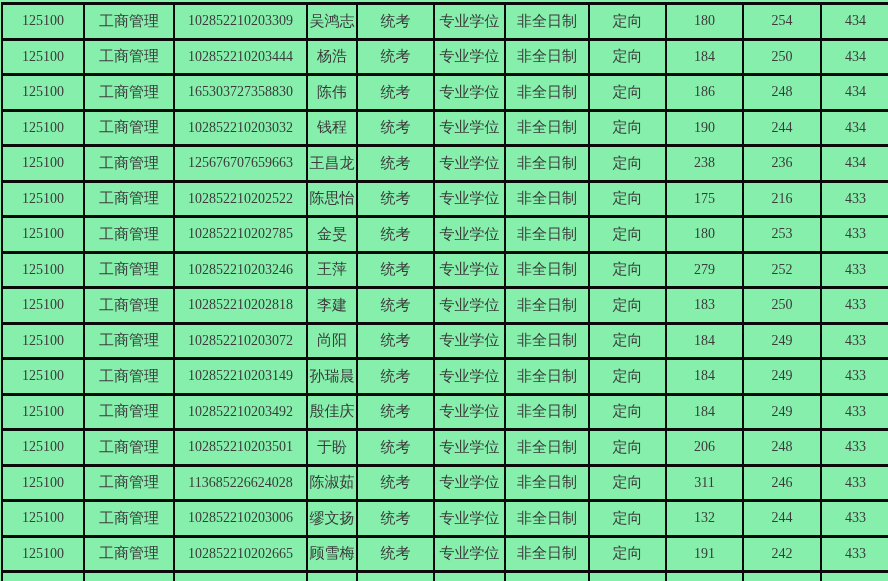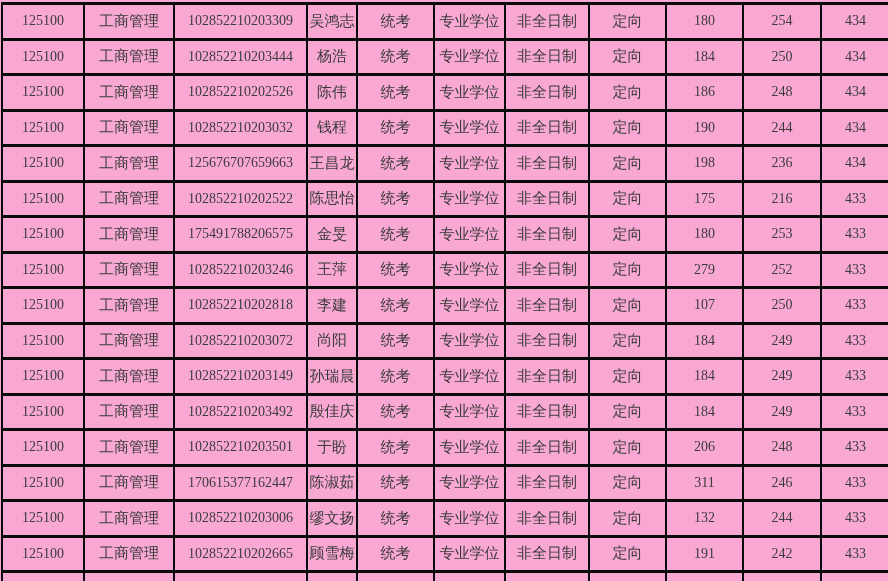--- a/index.html
+++ b/index.html
@@ -5,21 +5,21 @@
   html, body {
     margin: 0;
     padding: 0;
     background: #ffffff;
   }
   .page {
     position: relative;
     width: 888px;
     height: 581px;
     overflow: hidden;
-    background: #f9a8d4;
+    background: #86efac;
     font-family: "Liberation Serif", "DejaVu Serif", serif;
   }
   table.admission-table {
     border-collapse: collapse;
     table-layout: fixed;
     width: 886px;
     margin: 2px 0 0 1px;
   }
   table.admission-table td {
     border-left: 2px solid #0a0a0a;
@@ -85,21 +85,21 @@
     <td class="zh">非全日制</td>
     <td class="zh">定向</td>
     <td class="num">184</td>
     <td class="num">250</td>
     <td class="num">434</td>
   </tr>
 
   <tr>
     <td class="num">125100</td>
     <td class="zh">工商管理</td>
-    <td class="num">102852210202526</td>
+    <td class="num">165303727358830</td>
     <td class="zh">陈伟</td>
     <td class="zh">统考</td>
     <td class="zh">专业学位</td>
     <td class="zh">非全日制</td>
     <td class="zh">定向</td>
     <td class="num">186</td>
     <td class="num">248</td>
     <td class="num">434</td>
   </tr>
 
@@ -119,21 +119,21 @@
 
   <tr>
     <td class="num">125100</td>
     <td class="zh">工商管理</td>
     <td class="num">125676707659663</td>
     <td class="zh">王昌龙</td>
     <td class="zh">统考</td>
     <td class="zh">专业学位</td>
     <td class="zh">非全日制</td>
     <td class="zh">定向</td>
-    <td class="num">198</td>
+    <td class="num">238</td>
     <td class="num">236</td>
     <td class="num">434</td>
   </tr>
 
   <tr>
     <td class="num">125100</td>
     <td class="zh">工商管理</td>
     <td class="num">102852210202522</td>
     <td class="zh">陈思怡</td>
     <td class="zh">统考</td>
@@ -141,21 +141,21 @@
     <td class="zh">非全日制</td>
     <td class="zh">定向</td>
     <td class="num">175</td>
     <td class="num">216</td>
     <td class="num">433</td>
   </tr>
 
   <tr>
     <td class="num">125100</td>
     <td class="zh">工商管理</td>
-    <td class="num">175491788206575</td>
+    <td class="num">102852210202785</td>
     <td class="zh">金旻</td>
     <td class="zh">统考</td>
     <td class="zh">专业学位</td>
     <td class="zh">非全日制</td>
     <td class="zh">定向</td>
     <td class="num">180</td>
     <td class="num">253</td>
     <td class="num">433</td>
   </tr>
 
@@ -175,21 +175,21 @@
 
   <tr>
     <td class="num">125100</td>
     <td class="zh">工商管理</td>
     <td class="num">102852210202818</td>
     <td class="zh">李建</td>
     <td class="zh">统考</td>
     <td class="zh">专业学位</td>
     <td class="zh">非全日制</td>
     <td class="zh">定向</td>
-    <td class="num">107</td>
+    <td class="num">183</td>
     <td class="num">250</td>
     <td class="num">433</td>
   </tr>
 
   <tr>
     <td class="num">125100</td>
     <td class="zh">工商管理</td>
     <td class="num">102852210203072</td>
     <td class="zh">尚阳</td>
     <td class="zh">统考</td>
@@ -239,21 +239,21 @@
     <td class="zh">非全日制</td>
     <td class="zh">定向</td>
     <td class="num">206</td>
     <td class="num">248</td>
     <td class="num">433</td>
   </tr>
 
   <tr>
     <td class="num">125100</td>
     <td class="zh">工商管理</td>
-    <td class="num">170615377162447</td>
+    <td class="num">113685226624028</td>
     <td class="zh">陈淑茹</td>
     <td class="zh">统考</td>
     <td class="zh">专业学位</td>
     <td class="zh">非全日制</td>
     <td class="zh">定向</td>
     <td class="num">311</td>
     <td class="num">246</td>
     <td class="num">433</td>
   </tr>
 

